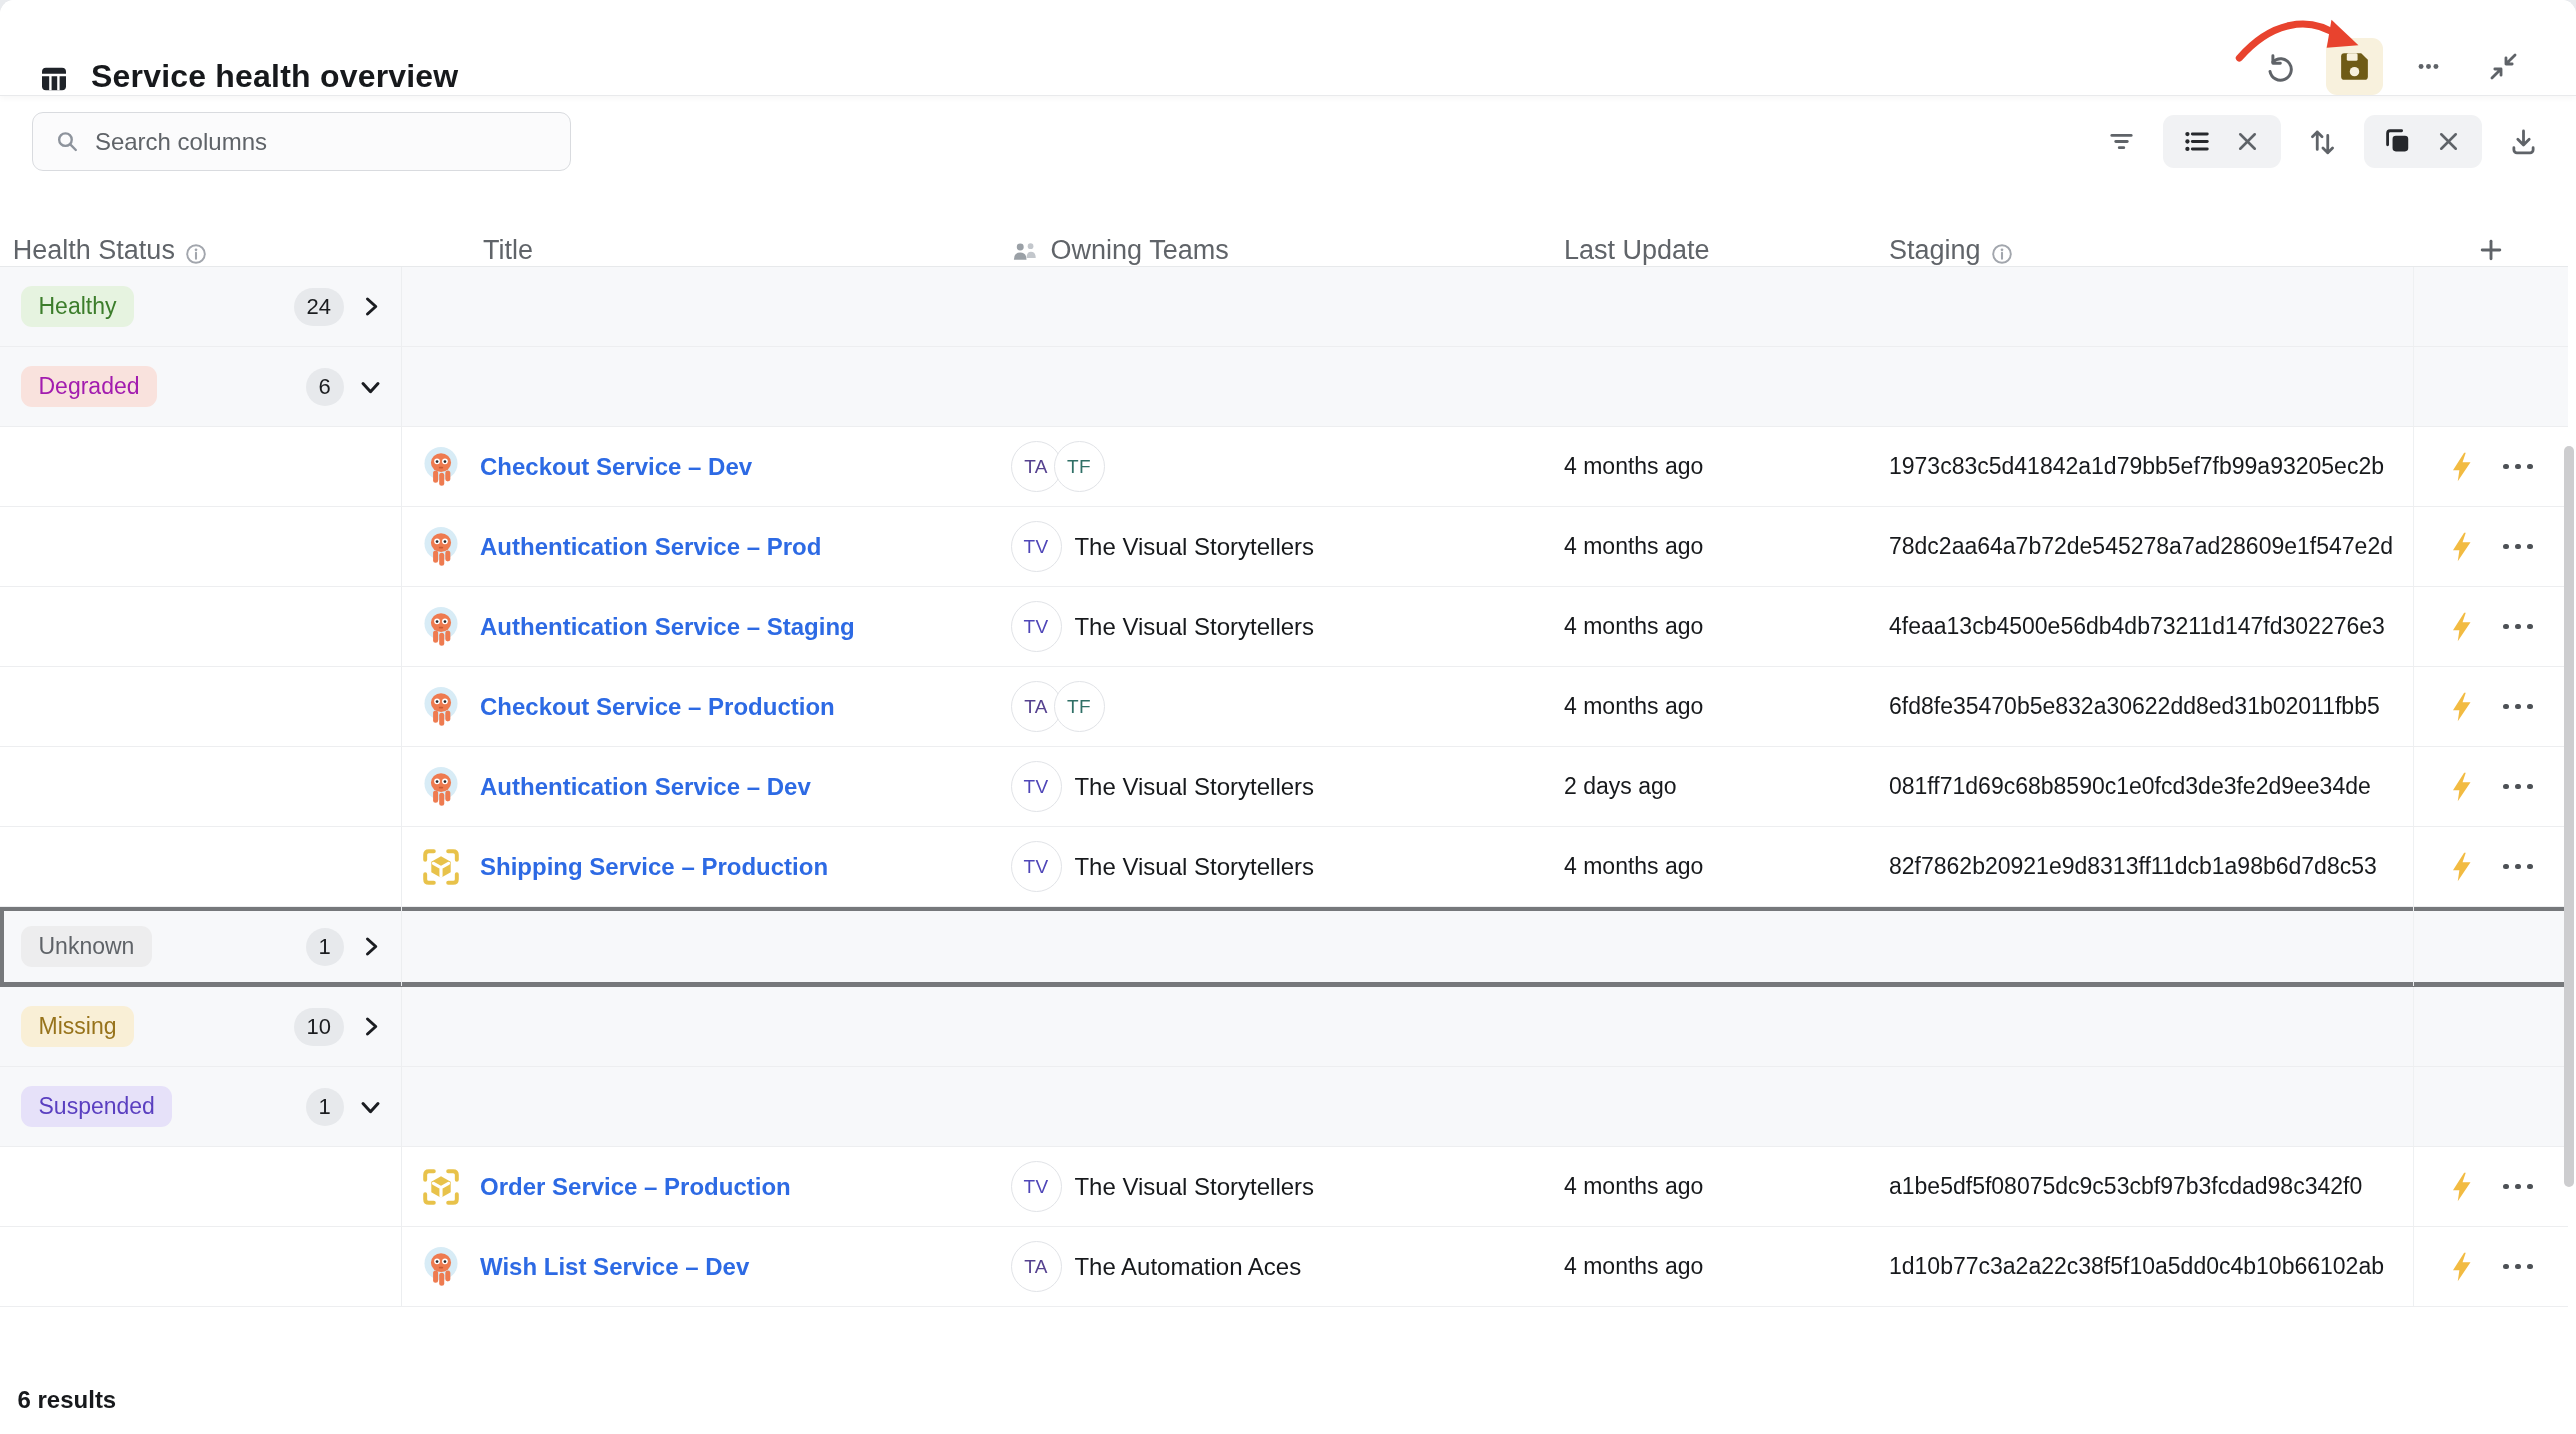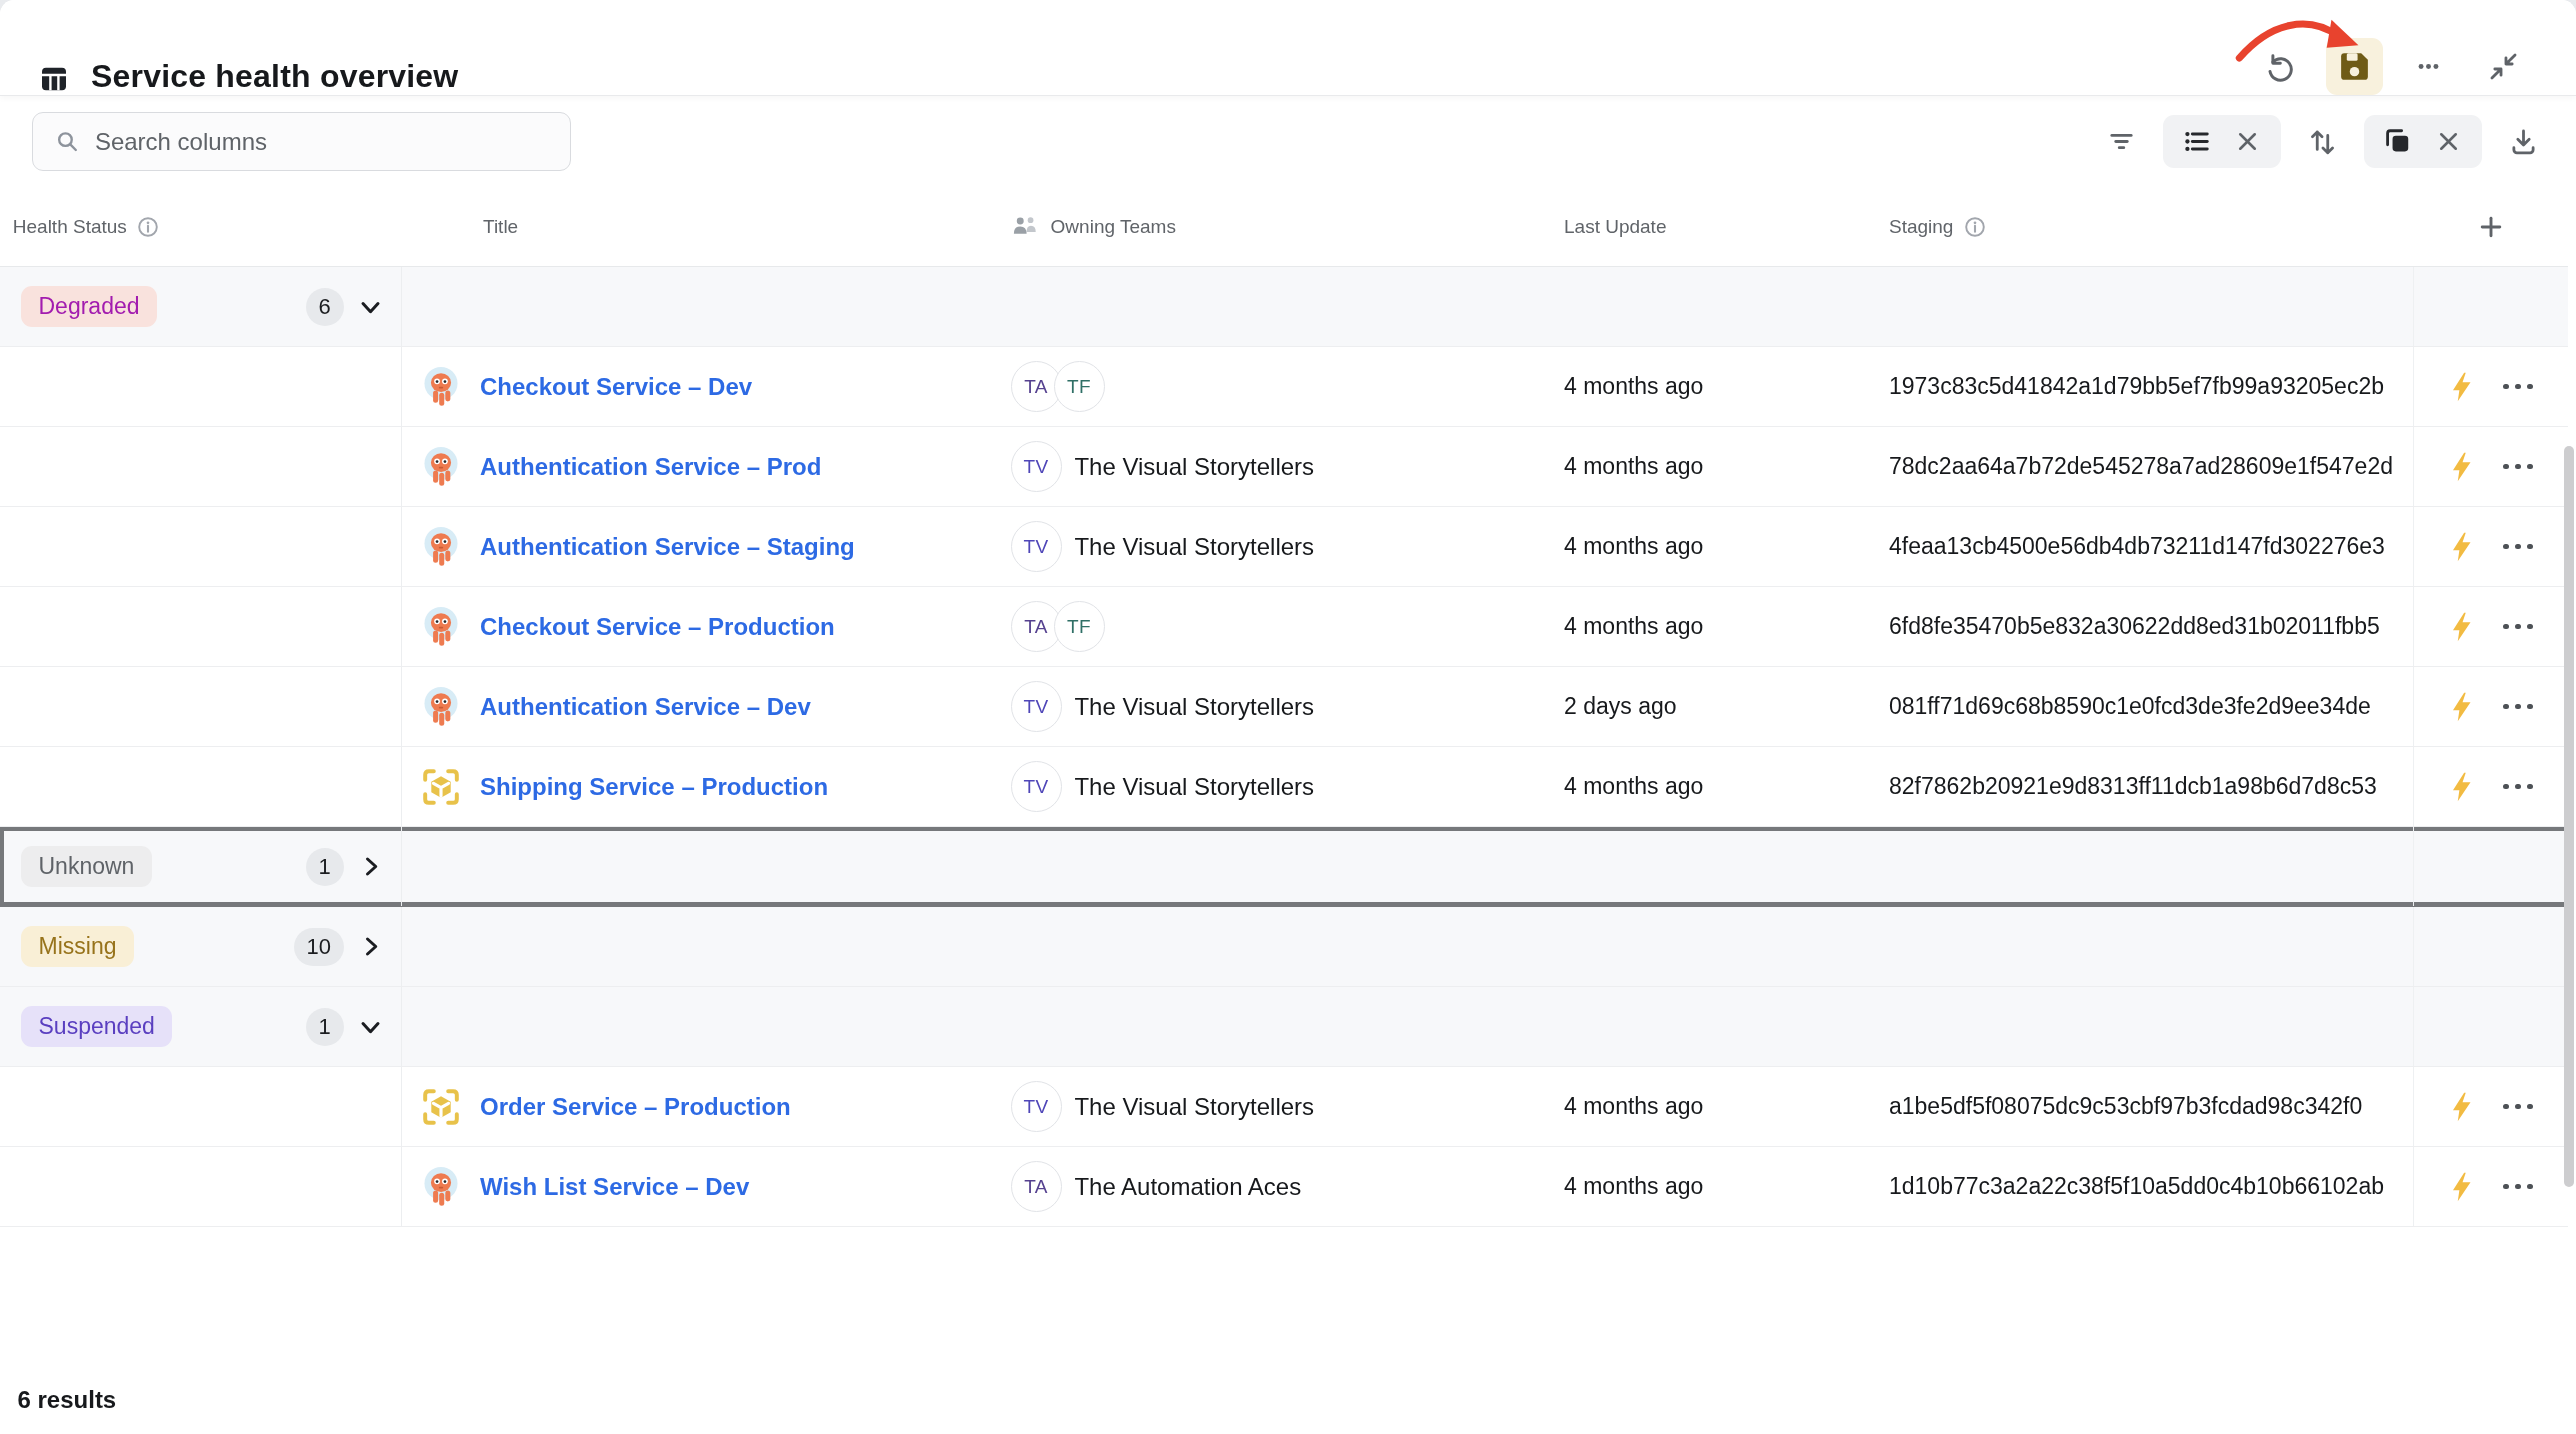--- a/index.html
+++ b/index.html
@@ -26,21 +26,21 @@
                      font-family:"Liberation Sans","DejaVu Sans",sans-serif; }
   .searchbox input::placeholder { color:#5f6368; }
   .ctl-cluster { margin-left:auto; display:flex; align-items:center; gap:24px; }
   .ctl-pill { display:flex; align-items:center; gap:16px; background:#f1f2f4; border-radius:11px; height:53px; padding:0 16px; }
   .ctl-icon { width:35px; height:35px; display:flex; align-items:center; justify-content:center; cursor:pointer; }
 
   
   .grid { position:relative; background:#fff; }
   .grid-row { display:grid; grid-template-columns:402px 599px 528px 344px 540px 155px; width:2568px; }
   .grid-head { height:80px; border-bottom:1.6px solid #e7e9eb; }
-  .grid-head .cell { display:flex; align-items:center; font-size:19px; font-weight:500; color:#606469; gap:9.6px; }
+  .grid-head .cell { display:flex; align-items:flex-end; font-size:27px; font-weight:500; color:#606469; gap:9.6px; }
   .cell-status-h { padding-left:12.8px; }
   .cell-title-h  { padding-left:81px; }
   .cell-teams-h  { padding-left:8px; }
   .cell-time-h   { padding-left:35px; }
   .cell-rev-h    { padding-left:16px; }
   .cell-actions-h{ justify-content:center; }
 
   .rows-viewport { height:1098px; overflow:hidden; position:relative; }
 
   .row { height:80px; border-bottom:1.6px solid #edeef0; background:#fff; position:relative; }
@@ -235,20 +235,36 @@
       </div>
       <div class="cell cell-actions-h">
         <svg width="32" height="32" viewBox="0 0 40 40">
           <line x1="20" y1="9" x2="20" y2="31" stroke="#5f6368" stroke-width="3.6" stroke-linecap="round"></line>
           <line x1="9" y1="20" x2="31" y2="20" stroke="#5f6368" stroke-width="3.6" stroke-linecap="round"></line>
         </svg>
       </div>
     </div>
 
     <div class="rows-viewport" id="rows">
+  <div class="grid-row row group">
+    <div class="cell cell-status">
+      <span class="status-badge" style="background: rgb(230, 243, 224); color: rgb(60, 125, 43);">Healthy</span>
+      <span class="group-right">
+        <span class="count-pill">24</span>
+        <svg class="chev" viewBox="0 0 36 36">
+          <polyline points="14 8 25 18 14 28" stroke="#1b1d21" stroke-width="4" fill="none" stroke-linecap="round" stroke-linejoin="round"></polyline>
+        </svg>
+      </span>
+    </div>
+    <div class="cell"></div>
+    <div class="cell"></div>
+    <div class="cell"></div>
+    <div class="cell"></div>
+    <div class="cell cell-actions"></div>
+  </div>
 
   <div class="grid-row row group">
     <div class="cell cell-status">
       <span class="status-badge" style="background: rgb(249, 226, 221); color: #a21caf;">Degraded</span>
       <span class="group-right">
         <span class="count-pill">6</span>
         <svg class="chev expanded" viewBox="0 0 36 36">
           <polyline points="14 8 25 18 14 28" stroke="#1b1d21" stroke-width="4" fill="none" stroke-linecap="round" stroke-linejoin="round"></polyline>
         </svg>
       </span>

